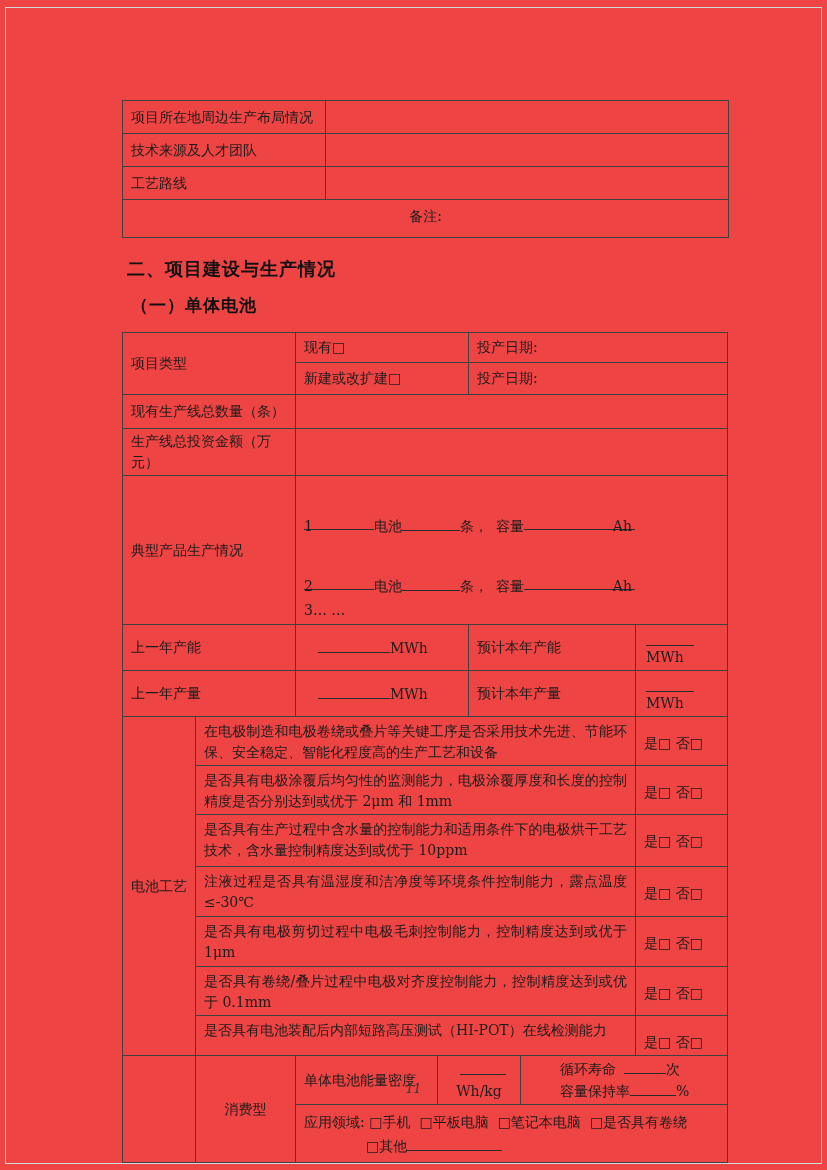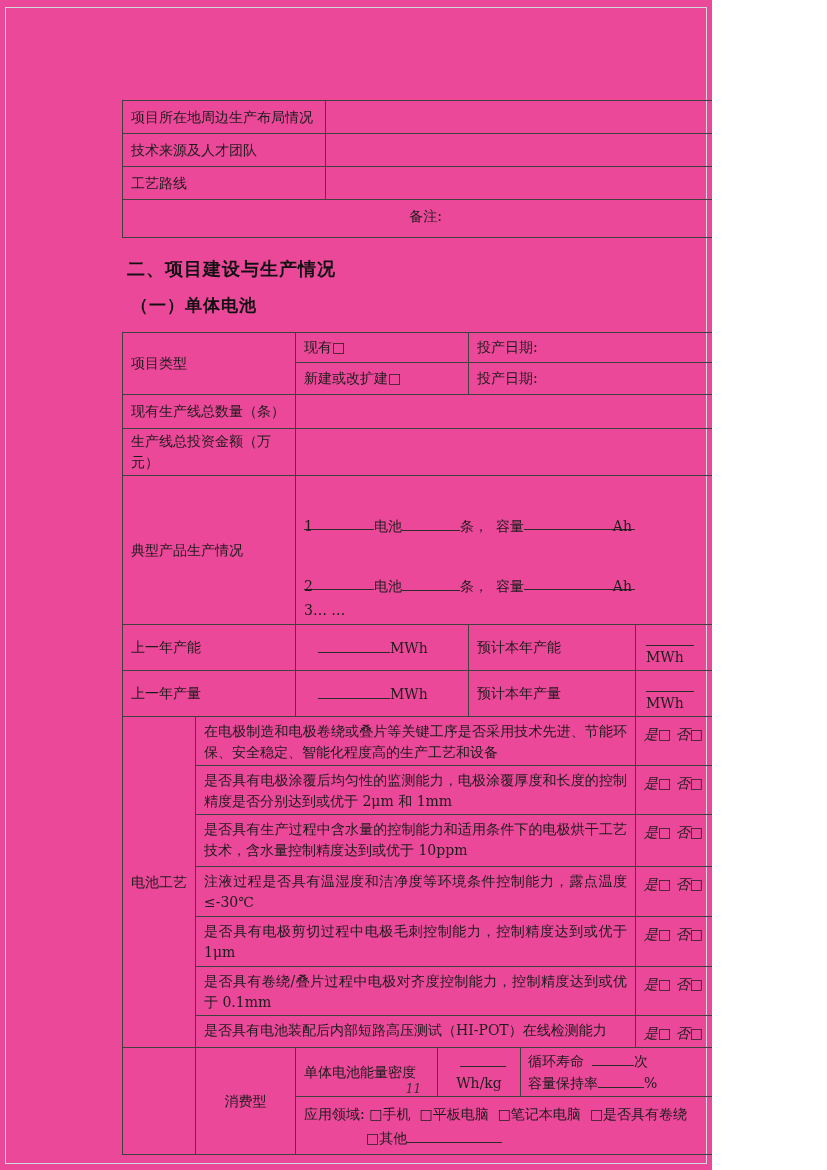--- a/index.html
+++ b/index.html
@@ -1,19 +1,19 @@
 <!DOCTYPE html>
 <html><head>
 <meta charset="utf-8">
 <style>
   html,body{margin:0;padding:0;background:#ffffff;}
   .page{
     position:relative;
-    width:712px;height:1170px;
-    background:#ec4899;
+    width:827px;height:1170px;
+    background:#ef4444;
     font-family:"DejaVu Serif","Liberation Serif",serif;
     color:#1c1c1c;
     overflow:hidden;
   }
   .page-edge{
     position:absolute;left:5px;top:7px;right:5px;bottom:6px;
     border:1px solid #d3d8dd;
     pointer-events:none;
   }
   .content{position:absolute;left:122px;top:0;width:606px;}
@@ -40,35 +40,35 @@
     font-size:18px;font-weight:bold;color:#111;
     margin:19px 0 0 5px;letter-spacing:1px;
   }
   h3.sub{
     font-family:"DejaVu Serif","Liberation Serif",serif;
     font-size:17px;font-weight:bold;color:#111;
     margin:13px 0 15px 9px;letter-spacing:1px;
   }
   
   .main td.q{vertical-align:top;padding-top:4px;text-align:justify;}
-  .main td.yn{vertical-align:top;padding-top:7px;white-space:nowrap;font-style:italic;}
+  .main td.yn{vertical-align:top;padding-top:16px;white-space:nowrap;}
   .main td.ctr{text-align:center;}
   .bl{
     display:inline-block;
     border-bottom:1px solid #2b2b2b;
     height:15px;
     vertical-align:baseline;
   }
   .w42{width:42px}.w46{width:46px}.w58{width:58px}
   .w70{width:70px}.w72{width:72px}.w95{width:95px}.w108{width:108px}
   .bl.ah{text-align:right;padding-right:3px;margin-top:36px;}
   .typ-line{line-height:24px;white-space:nowrap;}
   .gap8{display:inline-block;width:8px;}
   .mwh-blank{border-bottom:1px solid #2b2b2b;width:48px;height:13px;margin:5px 0 1px 2px;}
-  .cycle-cell div{line-height:22px;white-space:nowrap;}
+  .cycle-cell div{line-height:22px;white-space:nowrap;margin-left:32px;}
   .app-line1{line-height:24px;white-space:nowrap;}
   .app-line2{line-height:24px;padding-left:62px;white-space:nowrap;}
   .app-item{margin-right:9px;}
   .page-num{
     position:absolute;left:0;width:827px;top:1082px;
     text-align:center;font-size:12px;color:#333;
     font-family:"DejaVu Serif","Liberation Serif",serif;
     font-style:italic;
   }
 </style>

